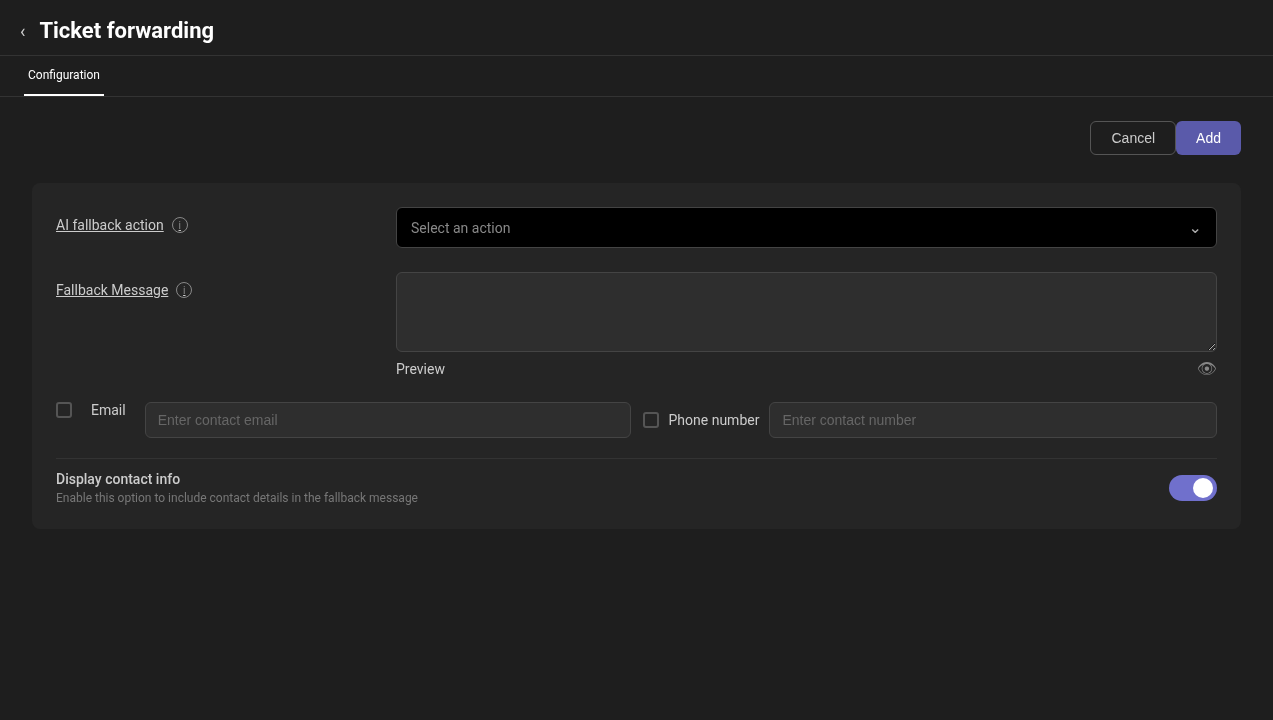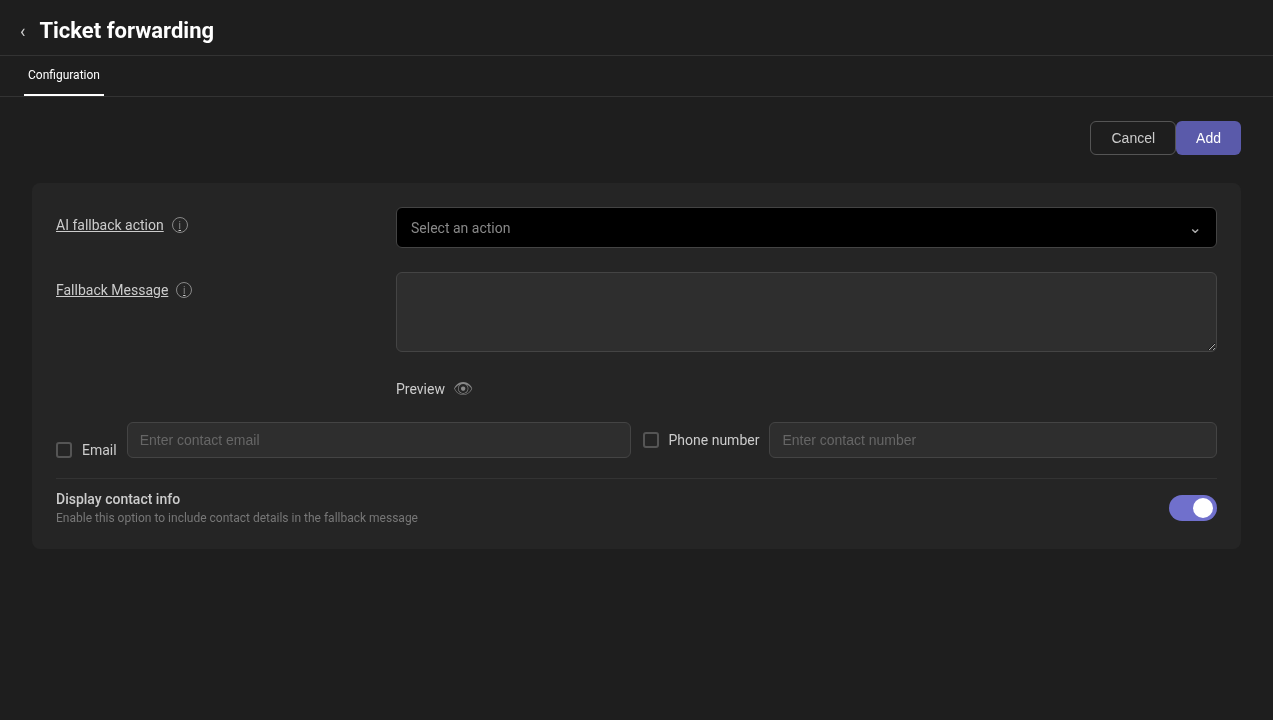--- a/index.html
+++ b/index.html
@@ -165,43 +165,44 @@
       resize: vertical;
       min-height: 80px;
       line-height: 1.5;
     }
 
     
     .preview-row {
       display: flex;
       align-items: center;
       gap: 8px;
-      margin-top: 24px;
-      color: #ccc;
-      font-size: 14px;
-      cursor: pointer;
+      margin-top: 4px;
+      color: #ccc;
+      font-size: 14px;
+      cursor: pointer;
+      justify-content: space-between;
     }
 
     .eye-icon {
       color: #888;
       font-size: 16px;
     }
 
     
     .contact-row {
       display: flex;
       align-items: center;
       gap: 12px;
       margin-bottom: 20px;
     }
 
     .contact-left {
       display: flex;
-      align-items: flex-end;
-      gap: 10px;
+      align-items: flex-start;
+      gap: 19px;
       flex: 1;
     }
 
     .contact-right {
       display: flex;
       align-items: center;
       gap: 10px;
       flex: 1;
     }
 

